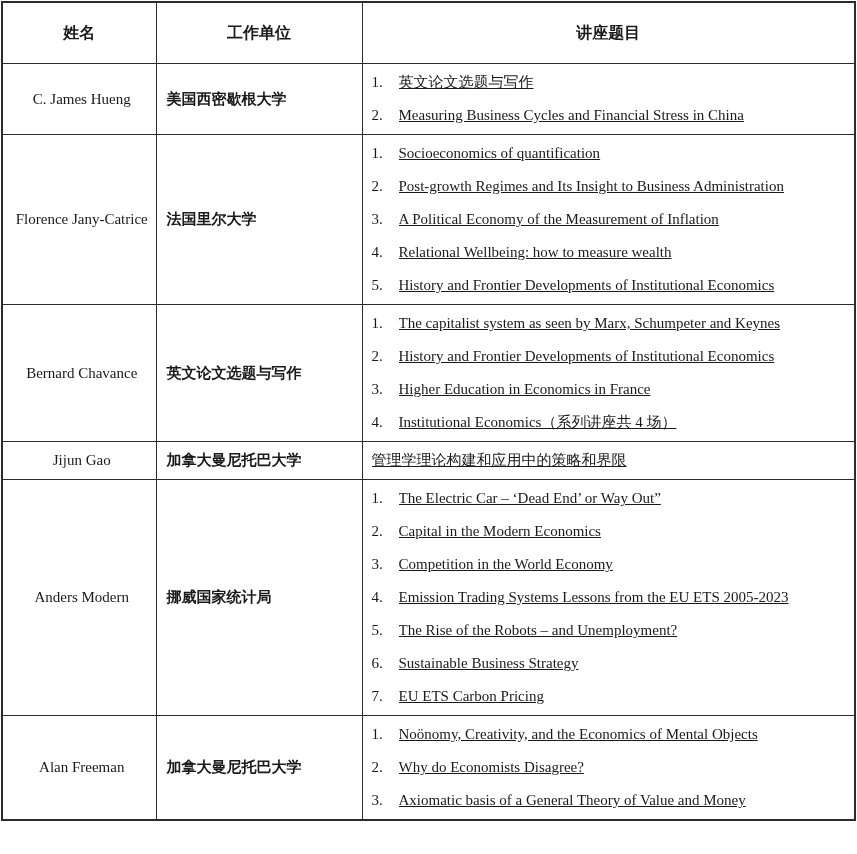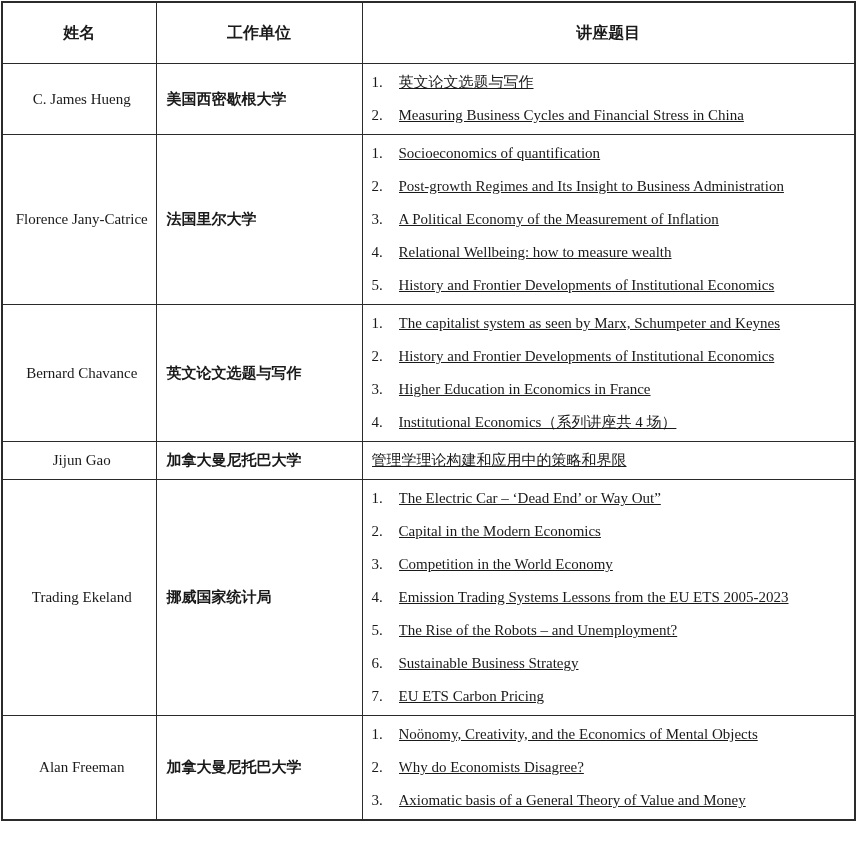--- a/index.html
+++ b/index.html
@@ -164,21 +164,21 @@
           <td class="cell-affiliation">加拿大曼尼托巴大学</td>
           <td class="cell-lectures">
             <div class="lect-list">
               <div class="lect-item">
                 <span class="lect-title">管理学理论构建和应用中的策略和界限</span>
               </div>
             </div>
           </td>
         </tr>
         <tr>
-          <td class="cell-name">Trading Ekeland</td>
+          <td class="cell-name">Anders Modern</td>
           <td class="cell-affiliation">挪威国家统计局</td>
           <td class="cell-lectures">
             <div class="lect-list">
               <div class="lect-item">
                 <span class="lect-num">1.</span>
                 <span class="lect-title">The Electric Car – ‘Dead End’ or Way Out”</span>
               </div>
               <div class="lect-item">
                 <span class="lect-num">2.</span>
                 <span class="lect-title">Capital in the Modern Economics</span>

